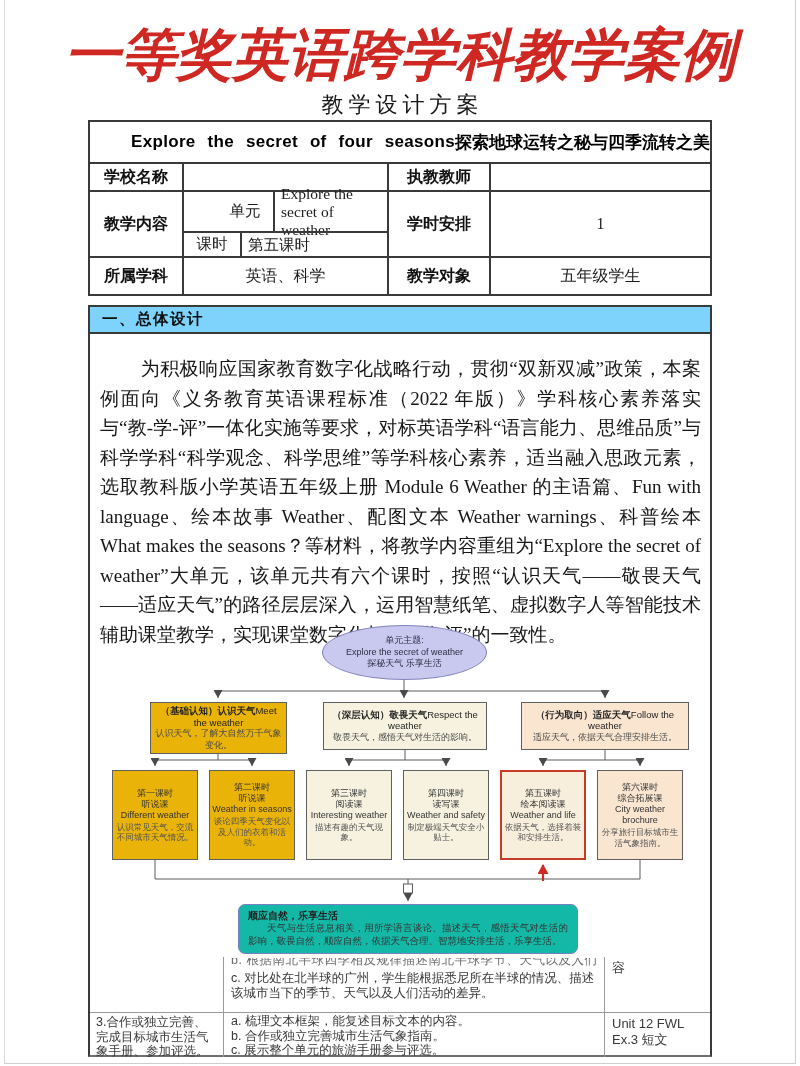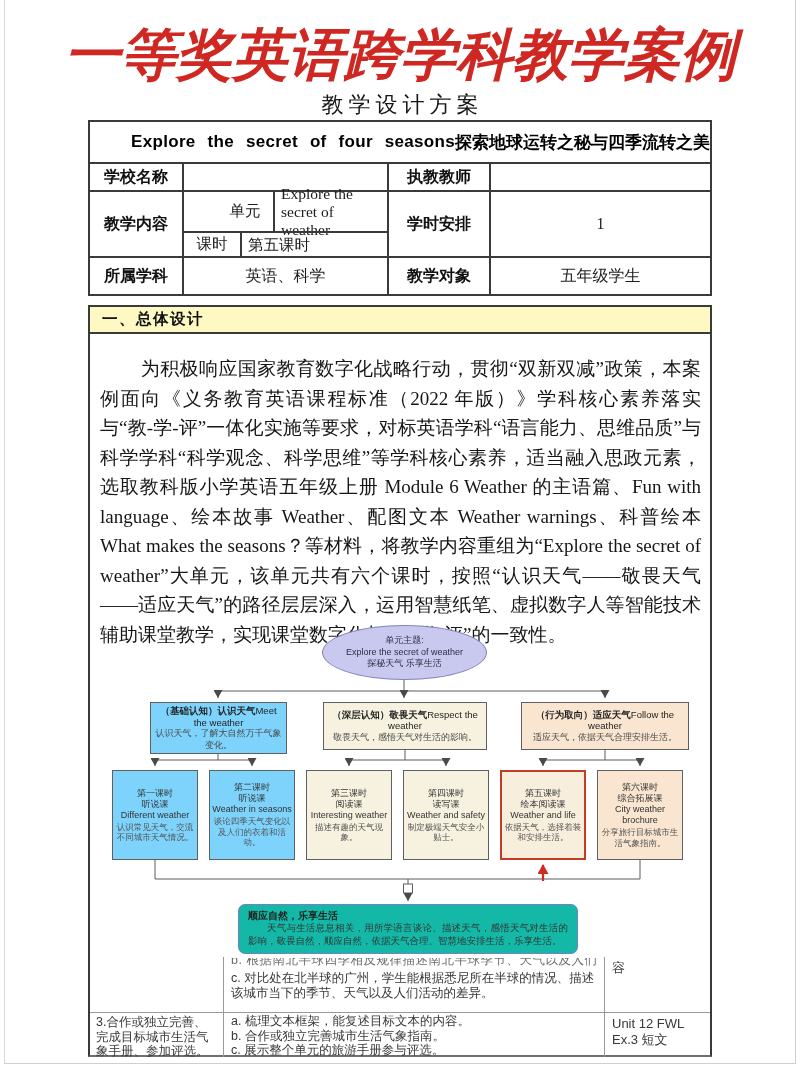--- a/index.html
+++ b/index.html
@@ -36,21 +36,21 @@
   .sub-row + .sub-row { border-top:2px solid #3a3a3a; }
   .sub-lab { width:56px; display:flex; align-items:center; justify-content:center;
              font-family:"Liberation Serif", serif; font-size:15.5px; color:#1c1c1c; }
   .sub-val { flex:1; border-left:2px solid #3a3a3a; display:flex; align-items:center;
              font-family:"Liberation Serif", serif; font-size:15.5px; line-height:18px;
              color:#1c1c1c; padding:1px 6px; text-align:left; }
   .sr1 { height:39px;margin-left:33px; } .sr2 { height:25px; }
 
   
   #section-bar { position:absolute; left:88px; top:305px; width:624px; height:29px;
-    background:#fef9c3; border:2px solid #3a3a3a; display:flex; align-items:center;
+    background:#7dd3fc; border:2px solid #3a3a3a; display:flex; align-items:center;
     padding-left:12px; font-weight:bold; font-size:15.5px; color:#101010; letter-spacing:1.5px; }
 
   
   #content-cell { position:absolute; left:88px; top:334px; width:624px; height:623px;
     border-left:2px solid #3a3a3a; border-right:2px solid #3a3a3a; background:#fff; }
   #overview-par { padding:20px 9px 0 10px; font-family:"Liberation Serif", serif;
     font-size:19px; line-height:29.5px; color:#161616; text-align:justify; text-indent:2.15em; }
 
   
   #flowchart { position:absolute; left:88px; top:620px; width:622px; height:337px; }
@@ -62,21 +62,21 @@
     display:flex; flex-direction:column; align-items:center; justify-content:center;
     font-size:9px; line-height:11.5px; color:#2e2e46; text-align:center; }
   .l2 { display:flex; flex-direction:column; align-items:center; justify-content:center;
         padding:2px 4px; font-size:9.5px; line-height:11.5px; }
   .l2-head { color:#1f1f1f; }
   .l2-title { font-weight:bold; }
   .l2-desc { color:#4a4a4a; font-size:9px; }
   .l3 { display:flex; flex-direction:column; align-items:center; justify-content:center;
         padding:3px 2px; font-size:9px; line-height:11px; }
   .l3 .desc { color:#555; font-size:8.5px; line-height:10.5px; margin-top:1px; }
-  .green { background:#7dd3fc; }
+  .green { background:#eab308; }
   .cream { background:#f6f2df; }
   .peach { background:#f9e5d0; }
   .current { background:#f7eedc; border:2px solid #c63a28; }
   #current-label { position:absolute; left:415px; top:263px; width:80px; text-align:center;
     color:#cc201d; font-size:11px; font-weight:bold;margin-top:38px; }
   #summary-box { position:absolute; left:150px; top:284px; width:340px; height:50px;
     background:#14b8a6; border:1px solid #7b7ec2; border-radius:7px; padding:4px 9px 3px 9px;
     font-family:"Liberation Sans", sans-serif; overflow:hidden; }
   #summary-title { font-size:10px; font-weight:bold; color:#1f1f1f; line-height:13px; }
   #summary-body { font-size:9.5px; line-height:12.5px; color:#333; text-indent:2em; text-align:justify; }

